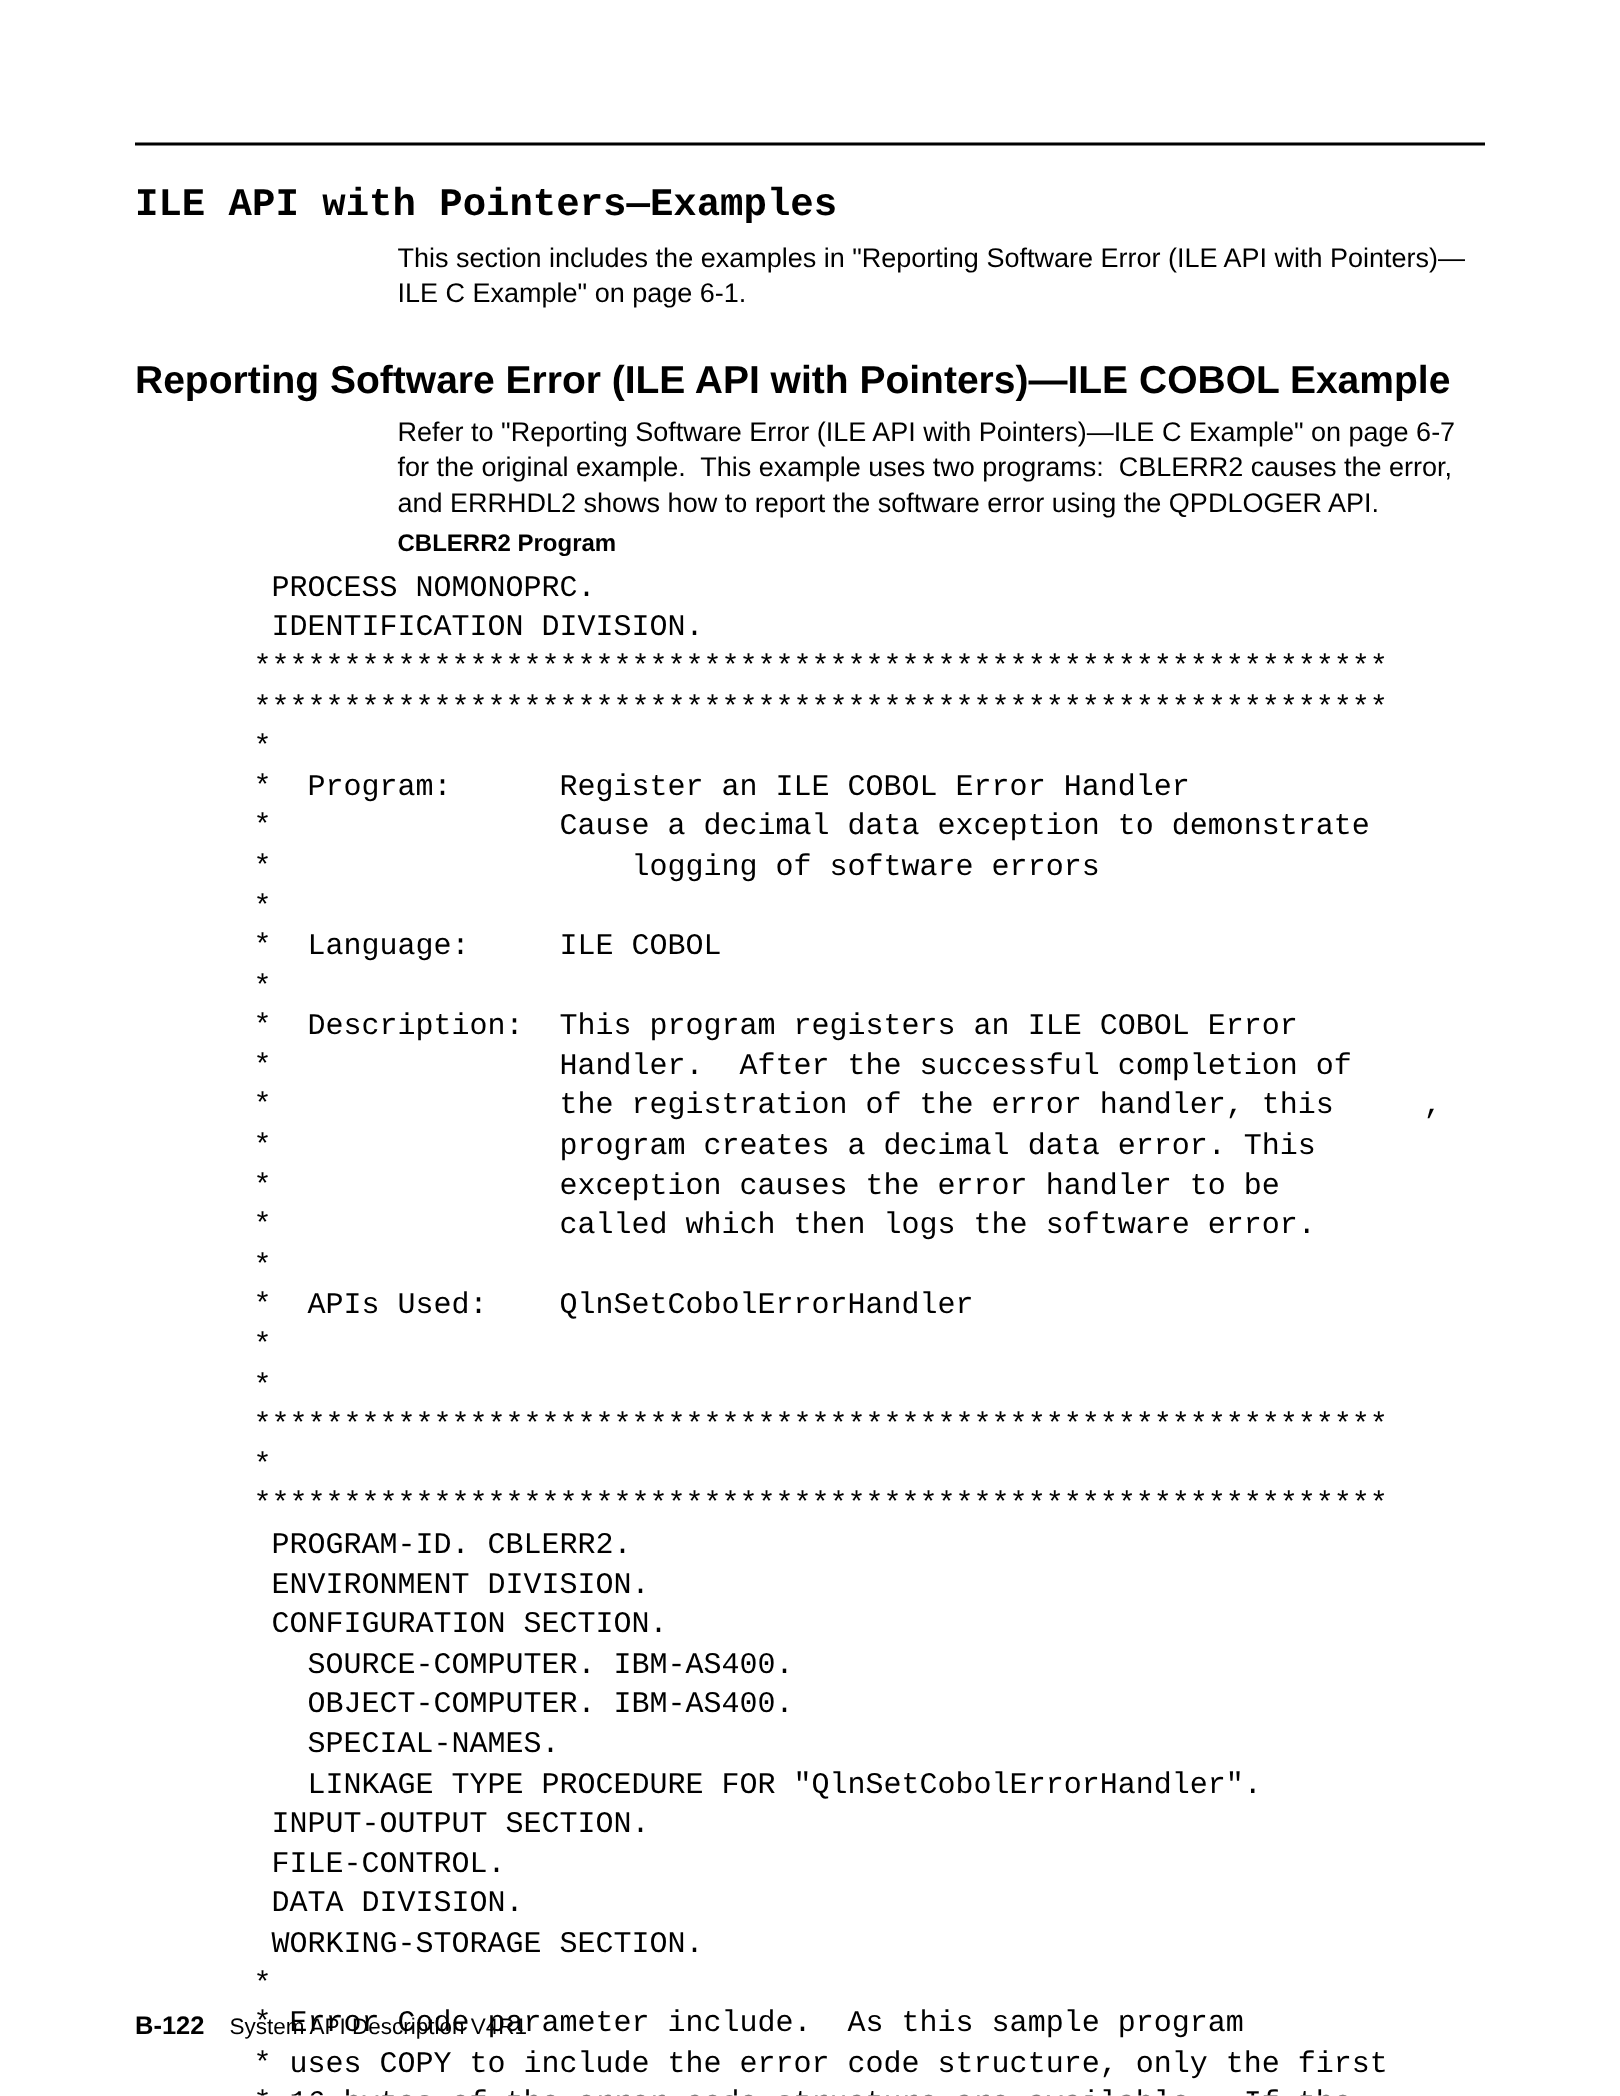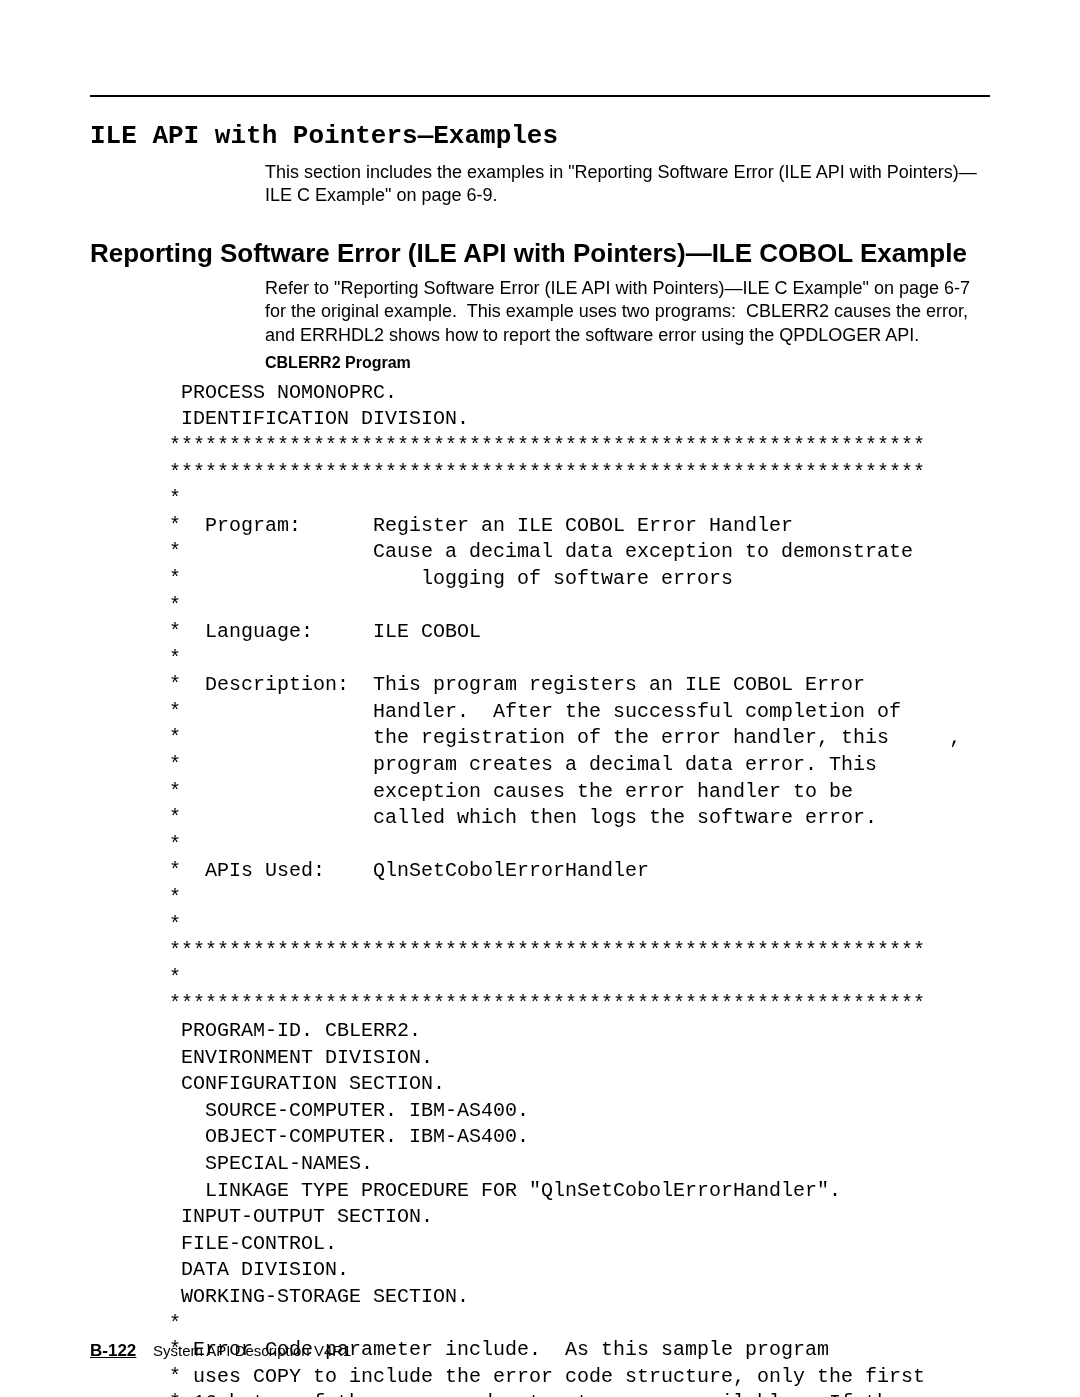--- a/index.html
+++ b/index.html
@@ -52,31 +52,30 @@
     }
     .footer {
       position: absolute;
       bottom: 36px;
       left: 90px;
       font-size: 15px;
     }
     .footer .pnum {
       font-weight: bold;
       font-size: 17px;
-      text-decoration: underline;
     }
   </style>
 </head>
 <body>
 
 <div class="hr-top"></div>
 
 <div class="h1">ILE API with Pointers—Examples</div>
 
-<pre class="body-block">This section includes the examples in "Reporting Software Error (ILE API with Pointers)—ILE C Example" on page 6-9.</pre>
+<pre class="body-block">This section includes the examples in "Reporting Software Error (ILE API with Pointers)—ILE C Example" on page 6-1.</pre>
 
 <div class="h2">Reporting Software Error (ILE API with Pointers)—ILE COBOL Example</div>
 
 <pre class="body-block">Refer to "Reporting Software Error (ILE API with Pointers)—ILE C Example" on page 6-7 for the original example.  This example uses two programs:  CBLERR2 causes the error, and ERRHDL2 shows how to report the software error using the QPDLOGER API.</pre>
 
 <div class="body-block">
   <div class="h3">CBLERR2 Program</div>
 </div>
 
 <pre class="code"> PROCESS NOMONOPRC.

